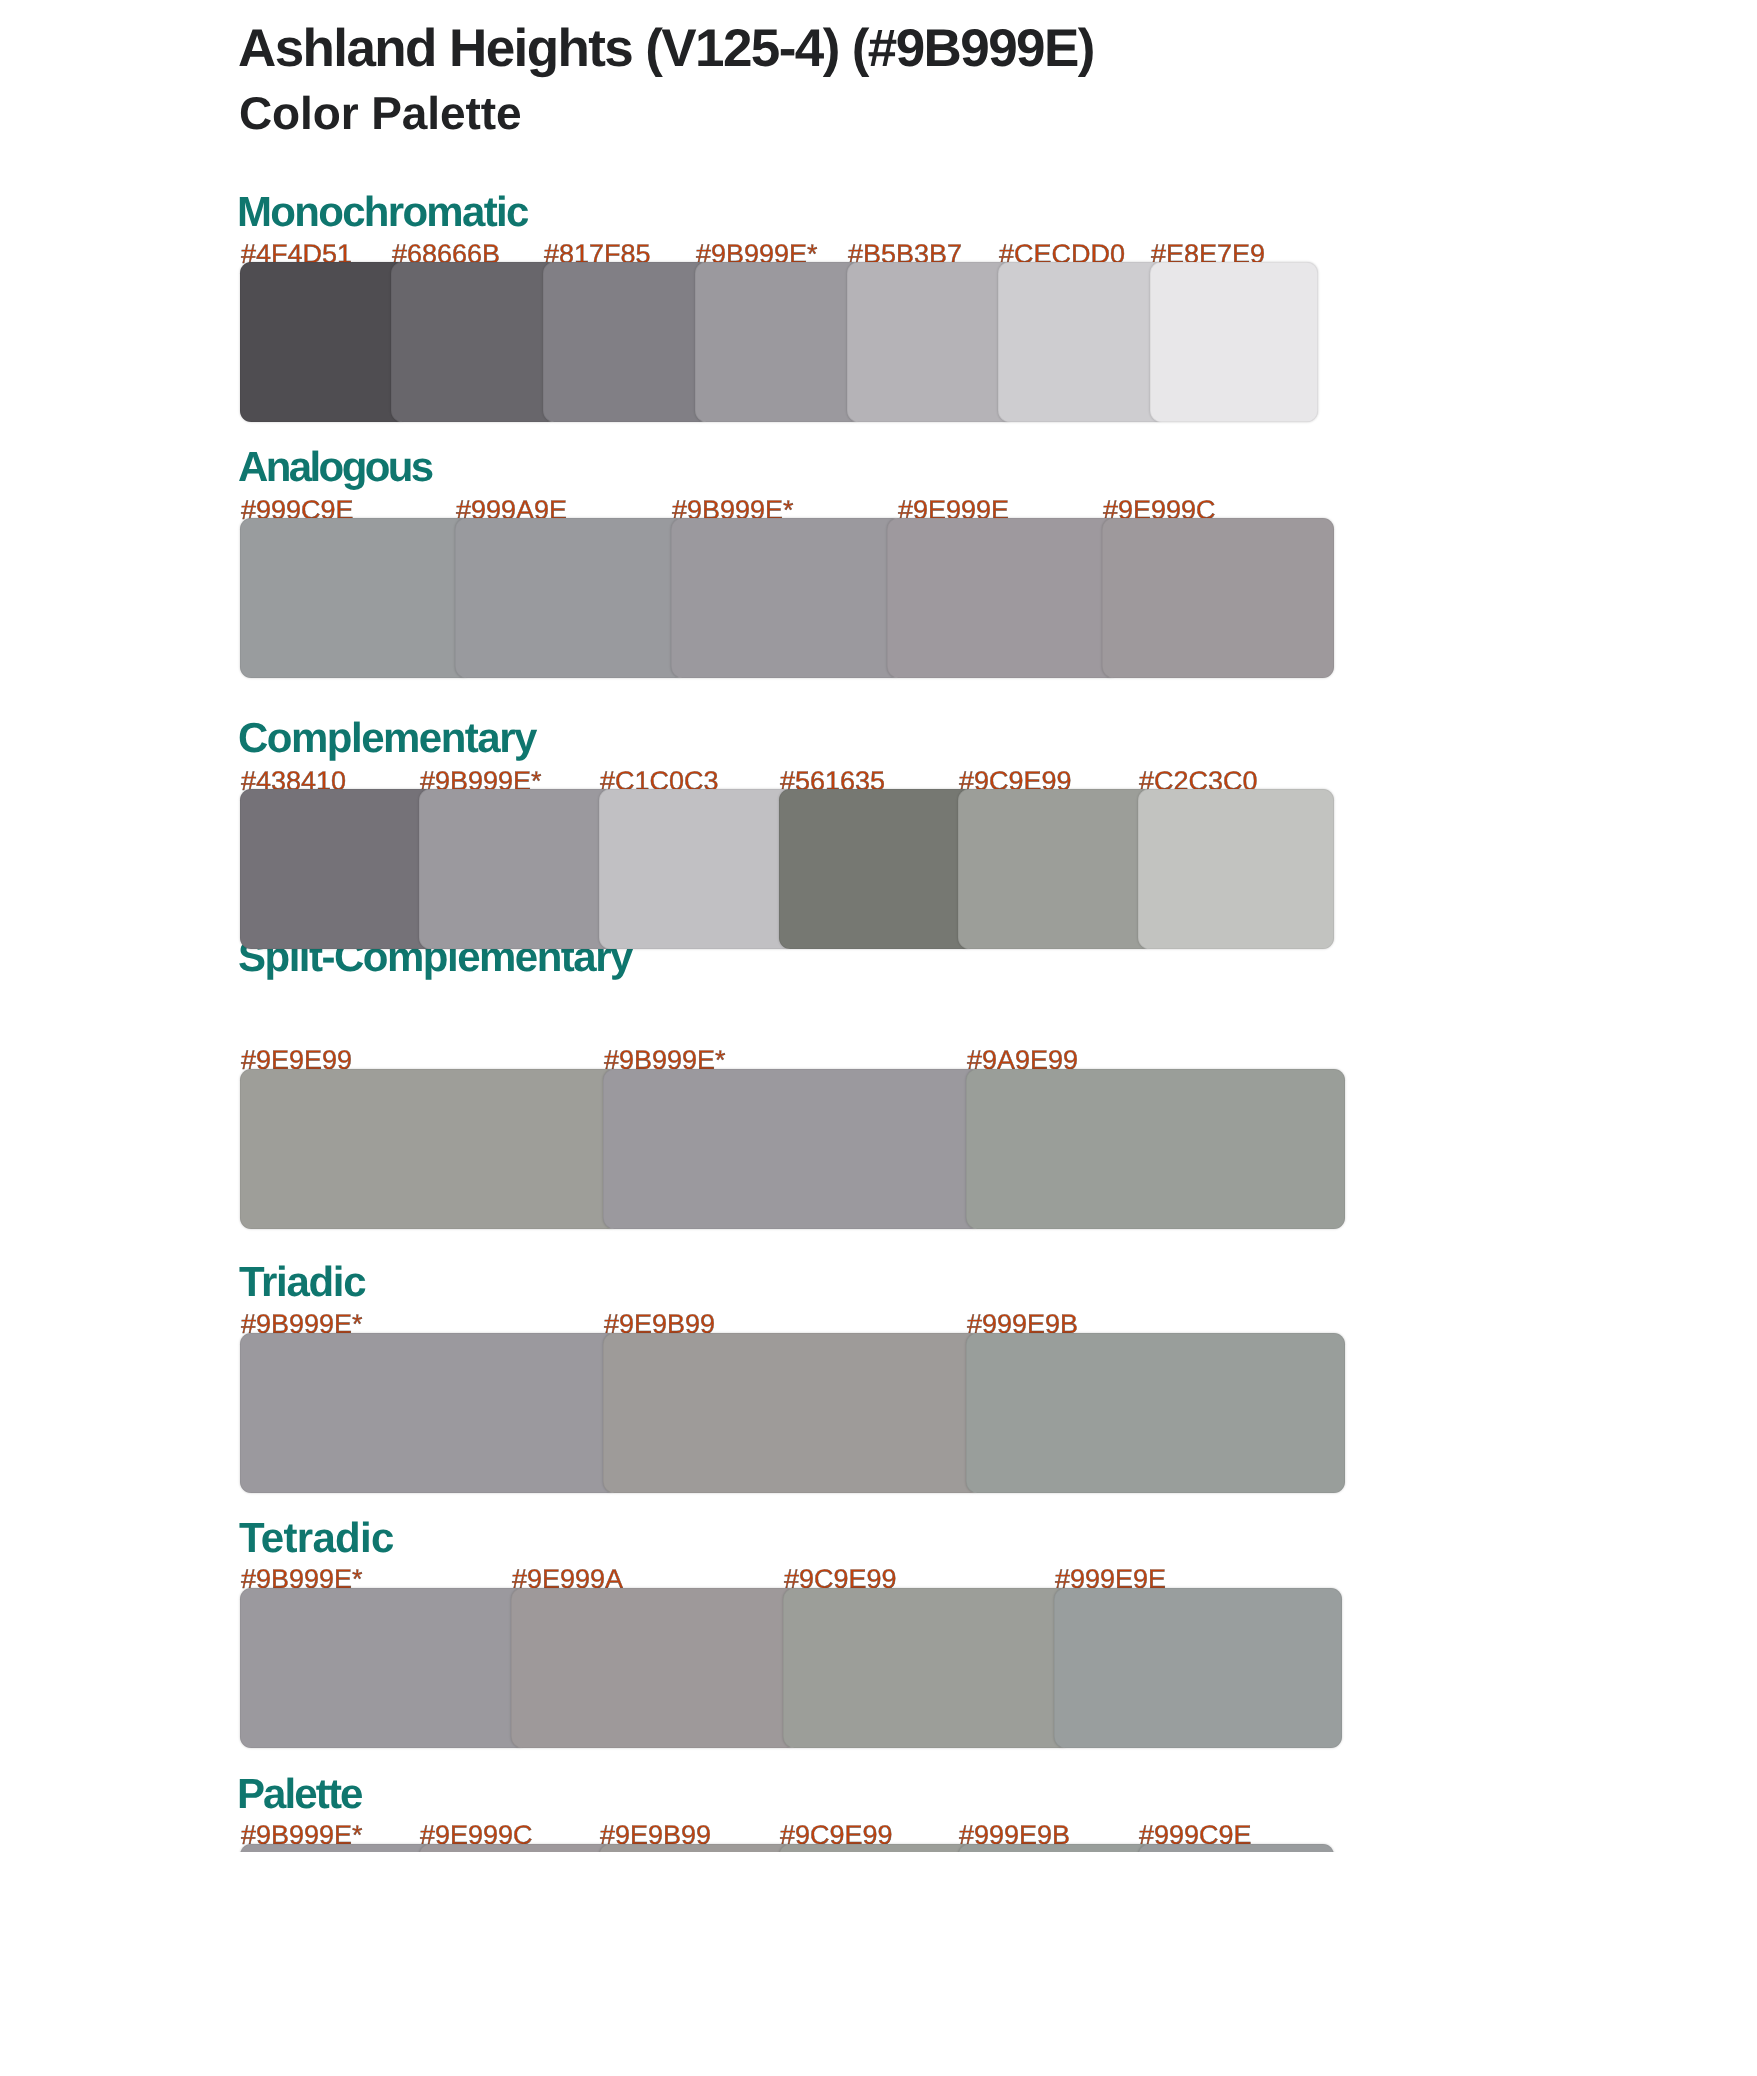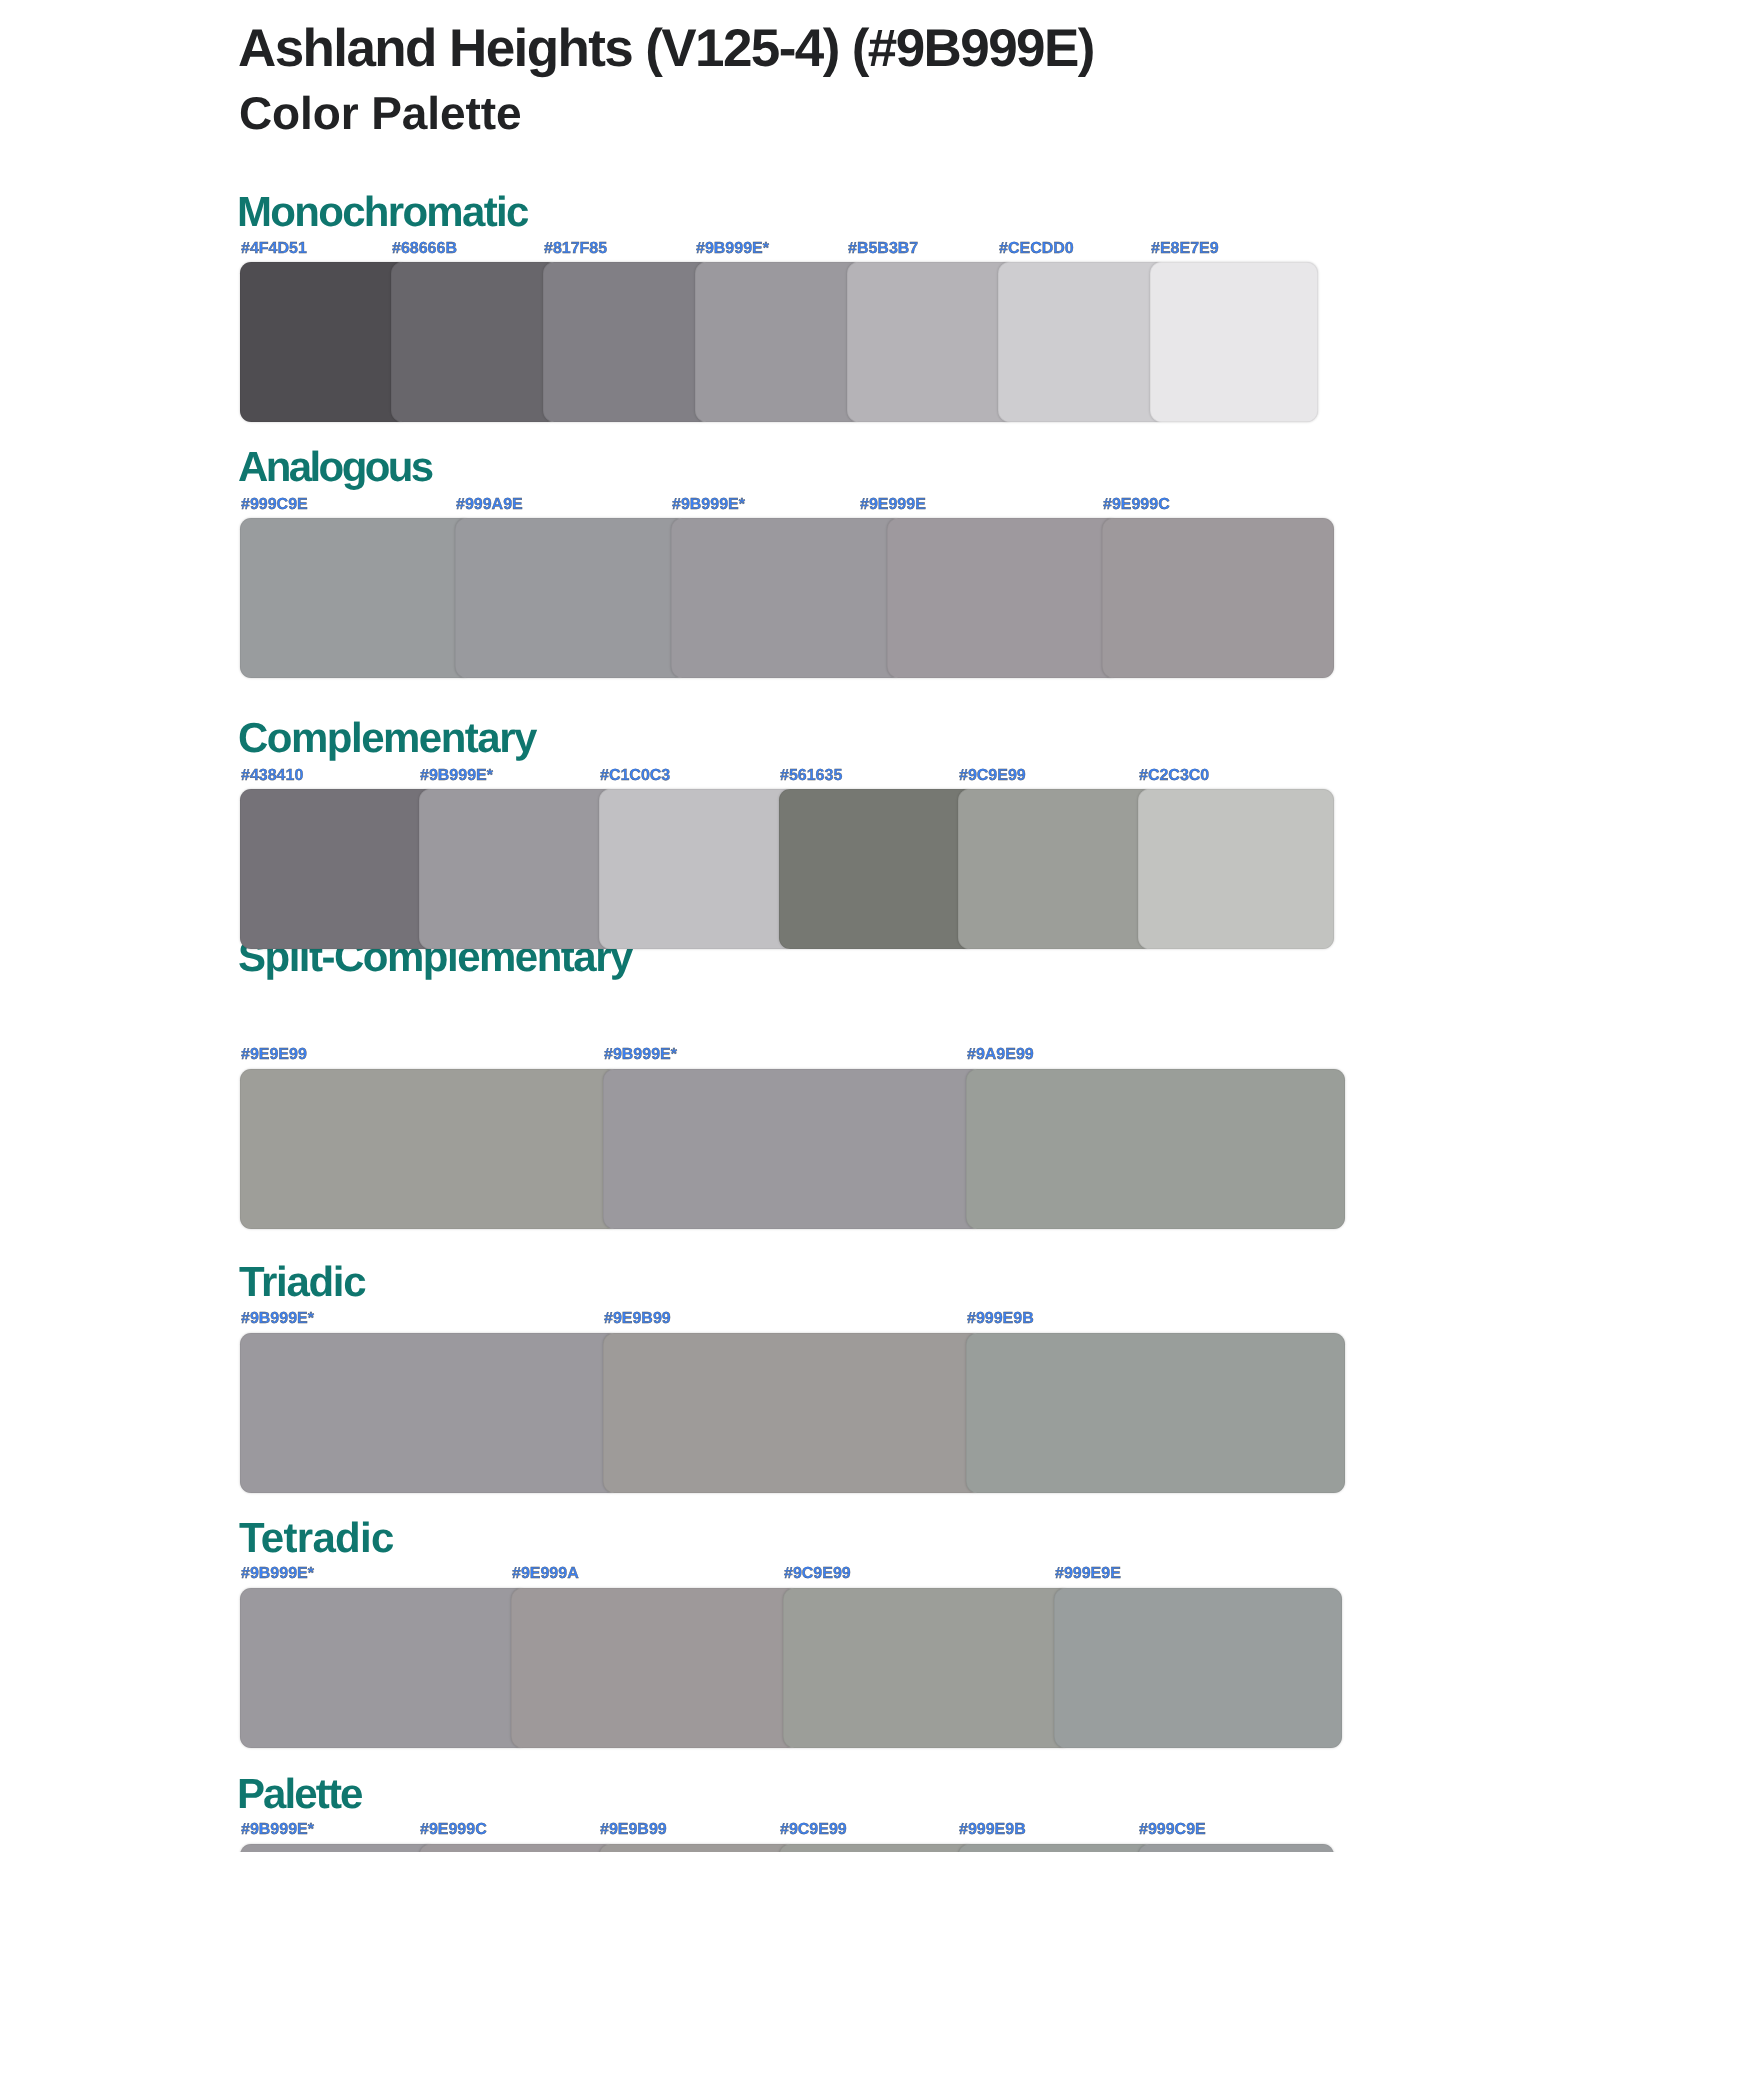--- a/index.html
+++ b/index.html
@@ -6,21 +6,21 @@
   body{width:1757px;height:2077px;font-family:"Liberation Sans",sans-serif;
        -webkit-font-smoothing:antialiased;text-rendering:geometricPrecision;}
   #page{position:relative;will-change:transform;transform:translateZ(0);width:1757px;height:1852px;overflow:hidden;background:#ffffff;}
   .page-head,.sec,.row{position:static;}
   .title{position:absolute;margin:0;font-weight:700;font-size:53px;letter-spacing:-1.6px;
          color:#212224;line-height:1;white-space:nowrap;}
   .subtitle{position:absolute;margin:0;font-weight:700;font-size:46px;letter-spacing:-0.1px;
             color:#212224;line-height:1;white-space:nowrap;}
   .sec-title{position:absolute;margin:0;font-weight:700;font-size:42px;letter-spacing:-1.7px;
              color:#0f766e;white-space:nowrap;line-height:1;}
-  .hexlabel{position:absolute;font-size:16px;font-weight:700;color:#3b82f6;white-space:nowrap;line-height:1;
+  .hexlabel{position:absolute;font-size:27px;font-weight:400;color:#c2410c;white-space:nowrap;line-height:1;
             -webkit-text-stroke:0.4px #535353;}
   .swatch{position:absolute;height:160px;border-radius:11.2px;box-shadow:0 0 2.4px rgba(0,0,0,0.22), inset 0 0 0 0.8px rgba(0,0,0,0.06);}
   .footer{position:absolute;left:239px;font-size:25px;letter-spacing:-1.3px;font-weight:400;color:#b4b4b6;line-height:1;white-space:nowrap;-webkit-text-stroke:0.3px #b4b4b6;}
 </style>
 </head>
 <body>
 
 <div id="page">
   <header class="page-head">
     <h1 class="title" style="left:238px;top:21.5px">Ashland Heights (V125-4) (#9B999E)</h1>
@@ -44,21 +44,21 @@
       <div class="swatch" style="left: 998px; top: 262px; width: 168px; z-index: 6; background-color: rgb(206, 205, 208);"></div>
       <div class="swatch" style="left: 1150px; top: 262px; width: 168px; z-index: 7; background-color: rgb(232, 231, 233);"></div>
     </div>
   </section>
   <section class="sec">
     <h2 class="sec-title" style="left:238px;top:446px;letter-spacing:-2.6px">Analogous</h2>
     <div class="row">
       <div class="hexlabel" style="left:241px;top:497px">#999C9E</div>
       <div class="hexlabel" style="left:456px;top:497px">#999A9E</div>
       <div class="hexlabel" style="left:672px;top:497px">#9B999E*</div>
-      <div class="hexlabel" style="left:860px;top:497px">#9E999E</div>
+      <div class="hexlabel" style="left:898px;top:497px">#9E999E</div>
       <div class="hexlabel" style="left:1103px;top:497px">#9E999C</div>
       <div class="swatch" style="left: 240px; top: 518px; width: 232px; z-index: 1; background-color: rgb(153, 156, 158);"></div>
       <div class="swatch" style="left: 455px; top: 518px; width: 232px; z-index: 2; background-color: rgb(153, 154, 158);"></div>
       <div class="swatch" style="left: 671px; top: 518px; width: 232px; z-index: 3; background-color: rgb(155, 153, 158);"></div>
       <div class="swatch" style="left: 887px; top: 518px; width: 232px; z-index: 4; background-color: rgb(158, 153, 158);"></div>
       <div class="swatch" style="left: 1102px; top: 518px; width: 232px; z-index: 5; background-color: rgb(158, 153, 156);"></div>
     </div>
   </section>
   <section class="sec">
     <h2 class="sec-title" style="left:238px;top:717px;letter-spacing:-1.5px">Complementary</h2>

